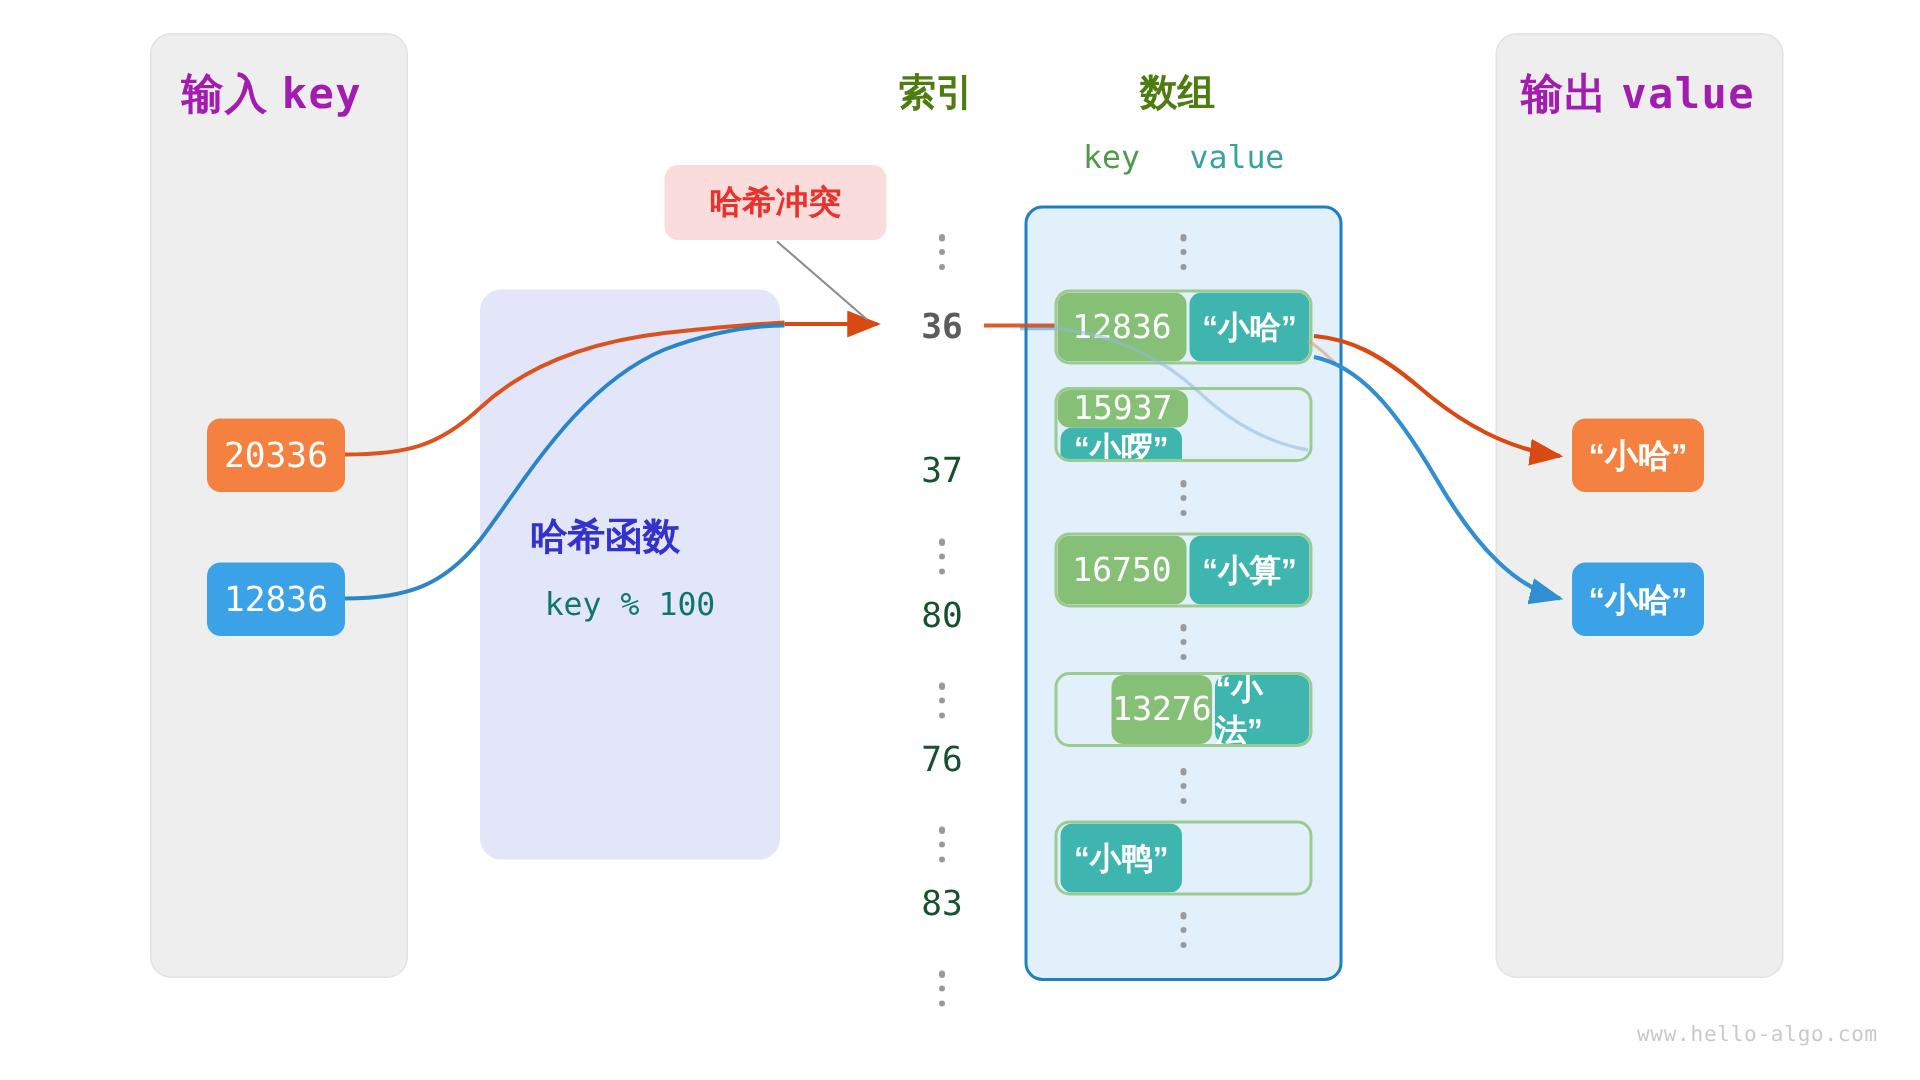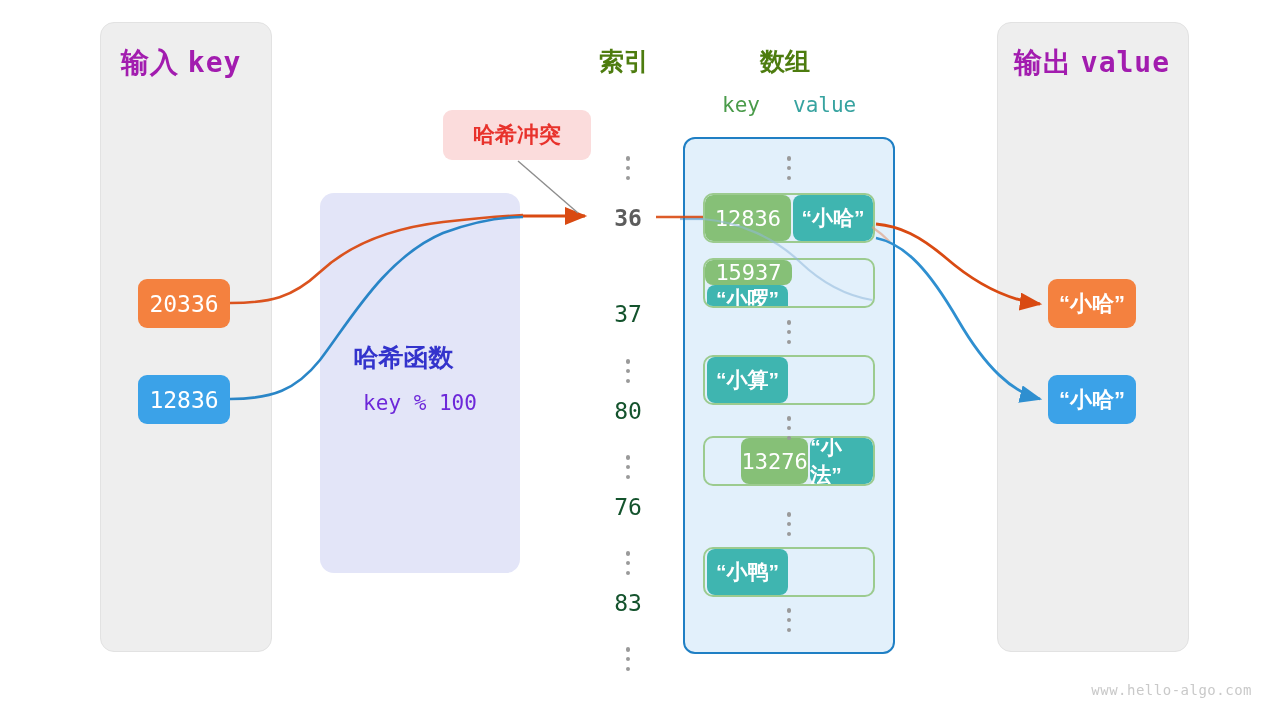--- a/index.html
+++ b/index.html
@@ -78,21 +78,21 @@
     text-align: center;
     color: #3333cc;
     font-weight: bold;
     font-size: 25px;
   }
   #hash-func-formula {
     position: absolute;
     left: 320px; top: 391px;
     width: 200px;
     text-align: center;
-    color: #6d28d9;
+    color: #0f766e;
     font-family: "DejaVu Sans Mono", "Liberation Mono", monospace;
     font-size: 21px;
   }
 
   
   #collision-badge {
     position: absolute;
     left: 443px; top: 110px;
     width: 148px; height: 50px;
     background: #fbdcdc;
@@ -317,23 +317,24 @@
 
     <div class="bucket" style="top:193px;">
       <div class="cell cell-key">12836</div>
       <div class="cell cell-val">“小哈”</div>
     </div>
     <div class="bucket" style="top:258px;flex-direction:column;">
       <div class="cell cell-key">15937</div>
       <div class="cell cell-val">“小啰”</div>
     </div>
     <div class="bucket" style="top:355px;">
+      <div class="cell cell-key">16750</div>
       <div class="cell cell-val">“小算”</div>
     </div>
-    <div class="bucket" style="top:436px;padding-left:36px;">
+    <div class="bucket" style="top:448px;padding-left:36px;">
       <div class="cell cell-key">13276</div>
       <div class="cell cell-val">“小法”</div>
     </div>
     <div class="bucket" style="top:547px;">
       <div class="cell cell-val">“小鸭”</div>
     </div>
 
     <div class="chip orange" id="in-key-0">20336</div>
     <div class="chip blue" id="in-key-1">12836</div>
 

